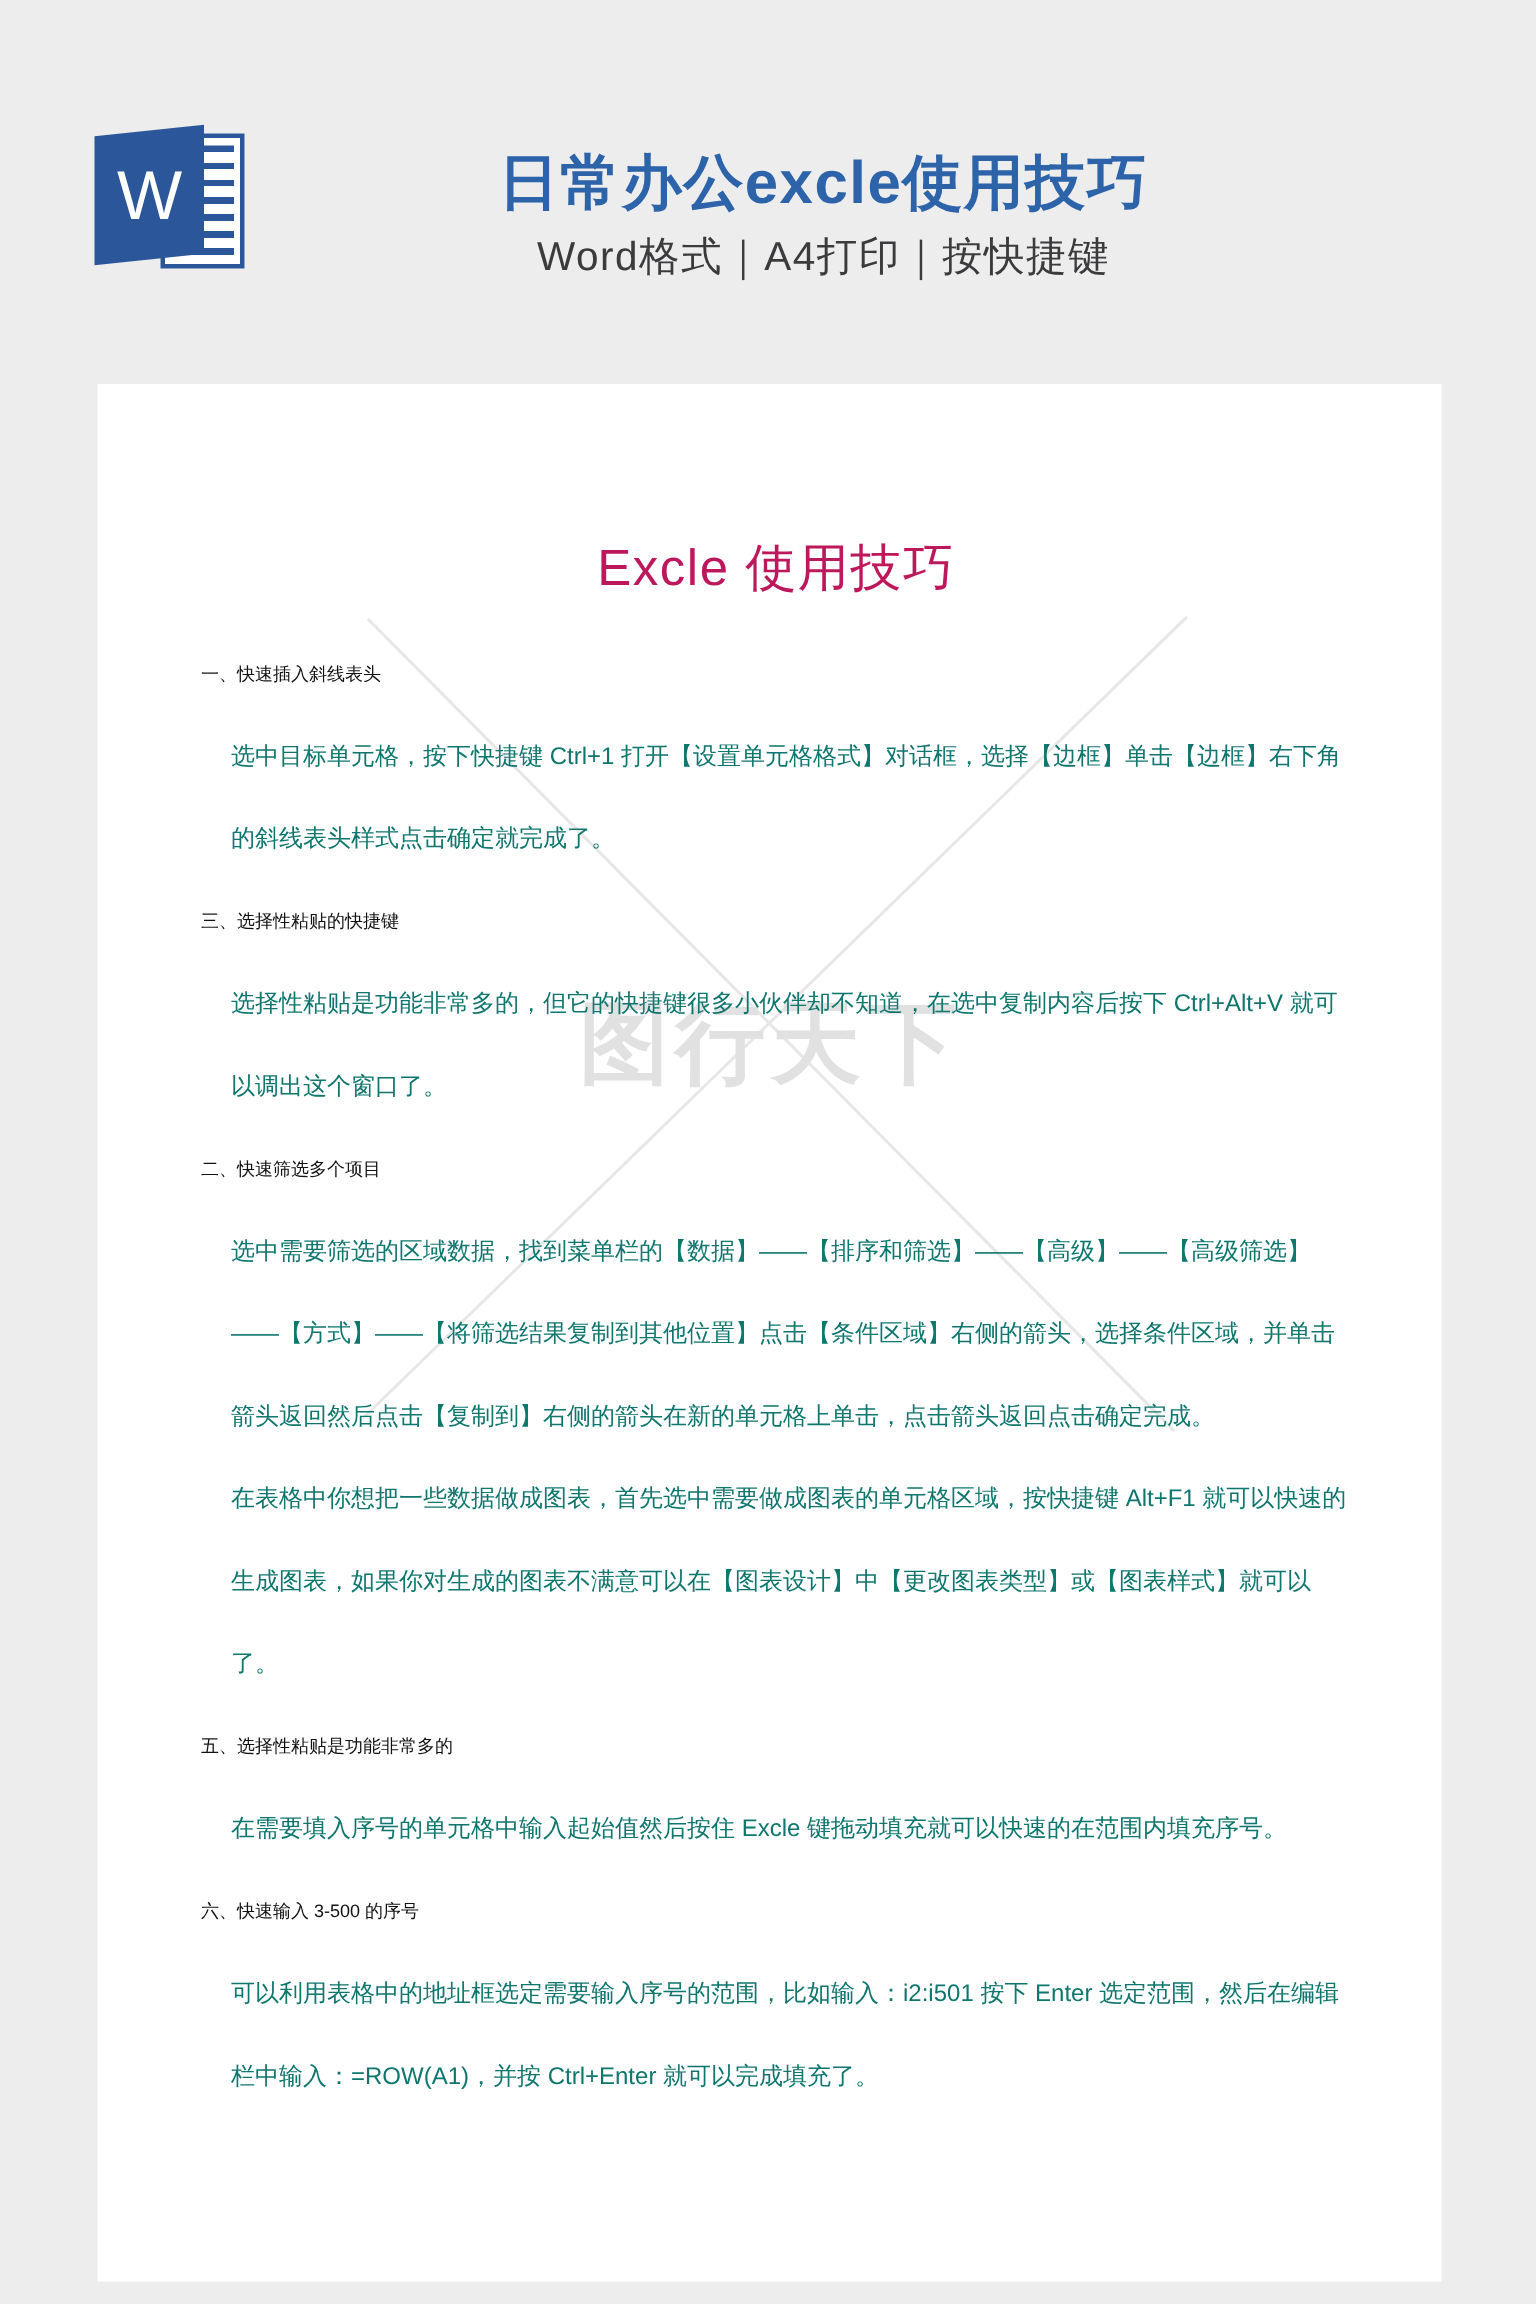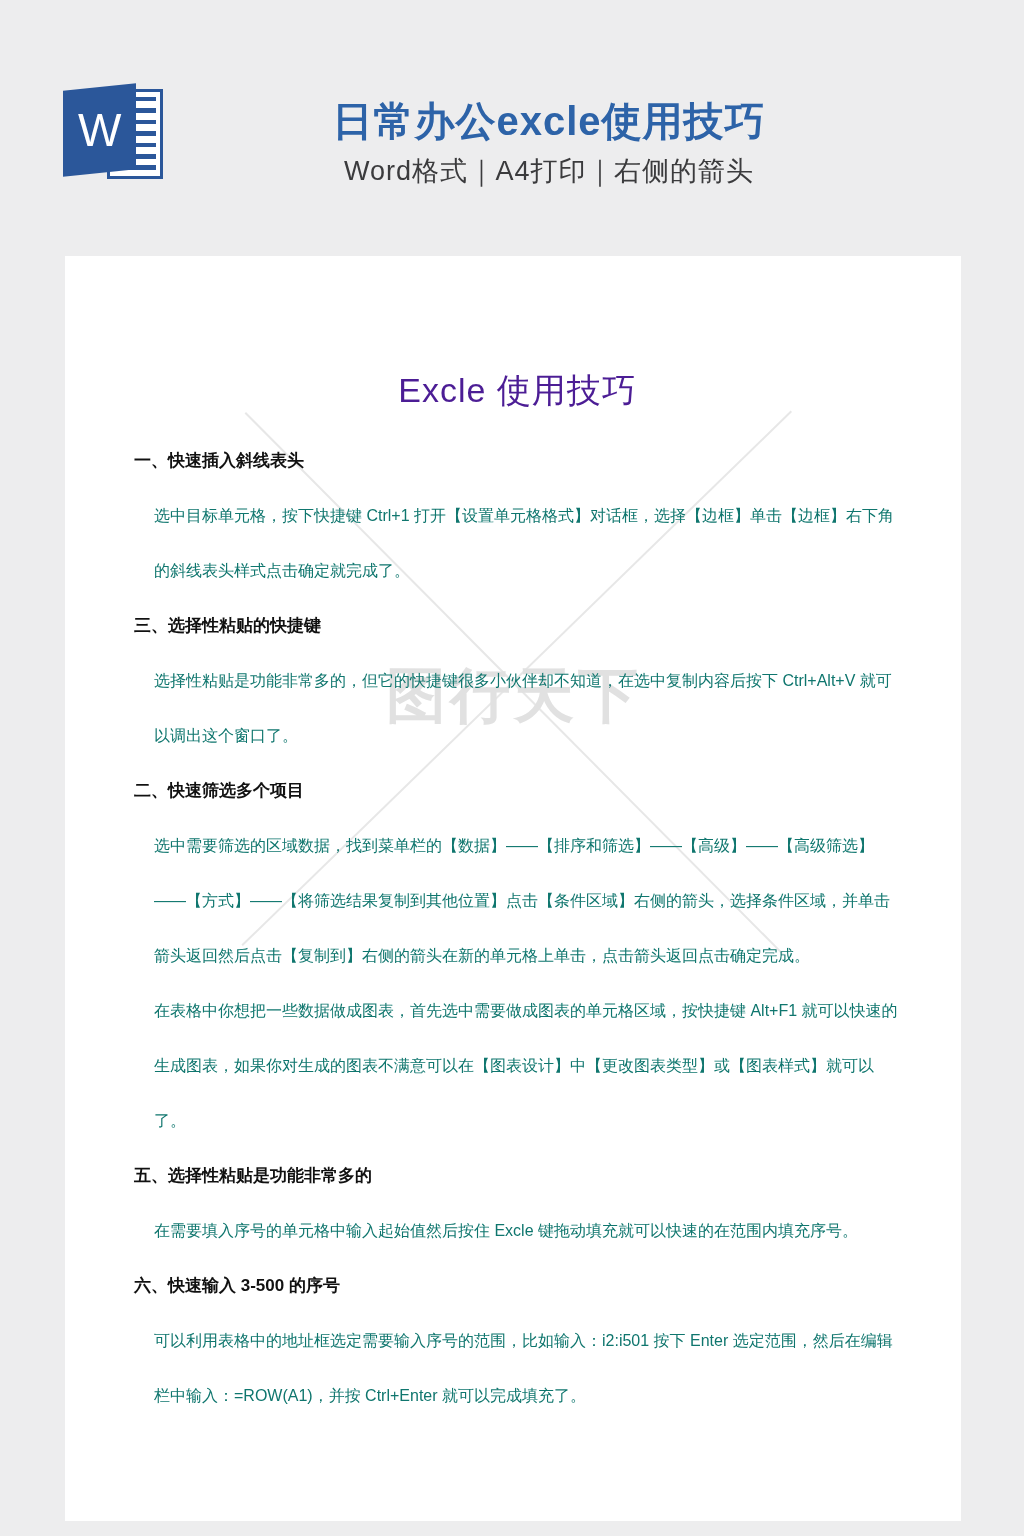--- a/index.html
+++ b/index.html
@@ -62,48 +62,48 @@
     text-align:center; font-size:60px; font-weight:bold;
     color:#e1e1e1; letter-spacing:4px; line-height:68px;
     font-family:Liberation Serif, serif;
   }
 
   
   .doc {
     position:absolute; left:69px; right:60px; top:95px; z-index:1;
   }
   .doc-title {
-    margin:12px 0 15px 0;
+    margin:1px 0 15px 0;
     font-size:34px; line-height:55px; font-weight:400;
-    letter-spacing:1px; color:#4c1d95; text-align:center;
+    letter-spacing:1px; color:#be185d; text-align:center;
   }
   .sec-h {
     margin:0;
-    font-size:17px; line-height:55px; font-weight:bold; color:#111111;
+    font-size:12px; line-height:55px; font-weight:normal; color:#111111;
   }
   .sec-b {
     margin:0 0 0 20px;
     font-size:16px; line-height:55px; color:#0f766e;
   }
 </style>
 </head>
 <body>
 
 <div class="word-icon">
   <div class="icon-page">
     <div class="icon-page-lines"></div>
   </div>
   <div class="icon-flag">
     <span>W</span>
   </div>
 </div>
 
 <div class="header-text">
   <div class="header-title">日常办公excle使用技巧</div>
-  <div class="header-subtitle">Word格式｜A4打印｜右侧的箭头</div>
+  <div class="header-subtitle">Word格式｜A4打印｜按快捷键</div>
 </div>
 
 <div class="card">
 
   <div class="wm-line a"></div>
   <div class="wm-line b"></div>
   <div class="wm-text">图行天下</div>
 
   <div class="doc">
     <div class="doc-title">Excle 使用技巧</div>

